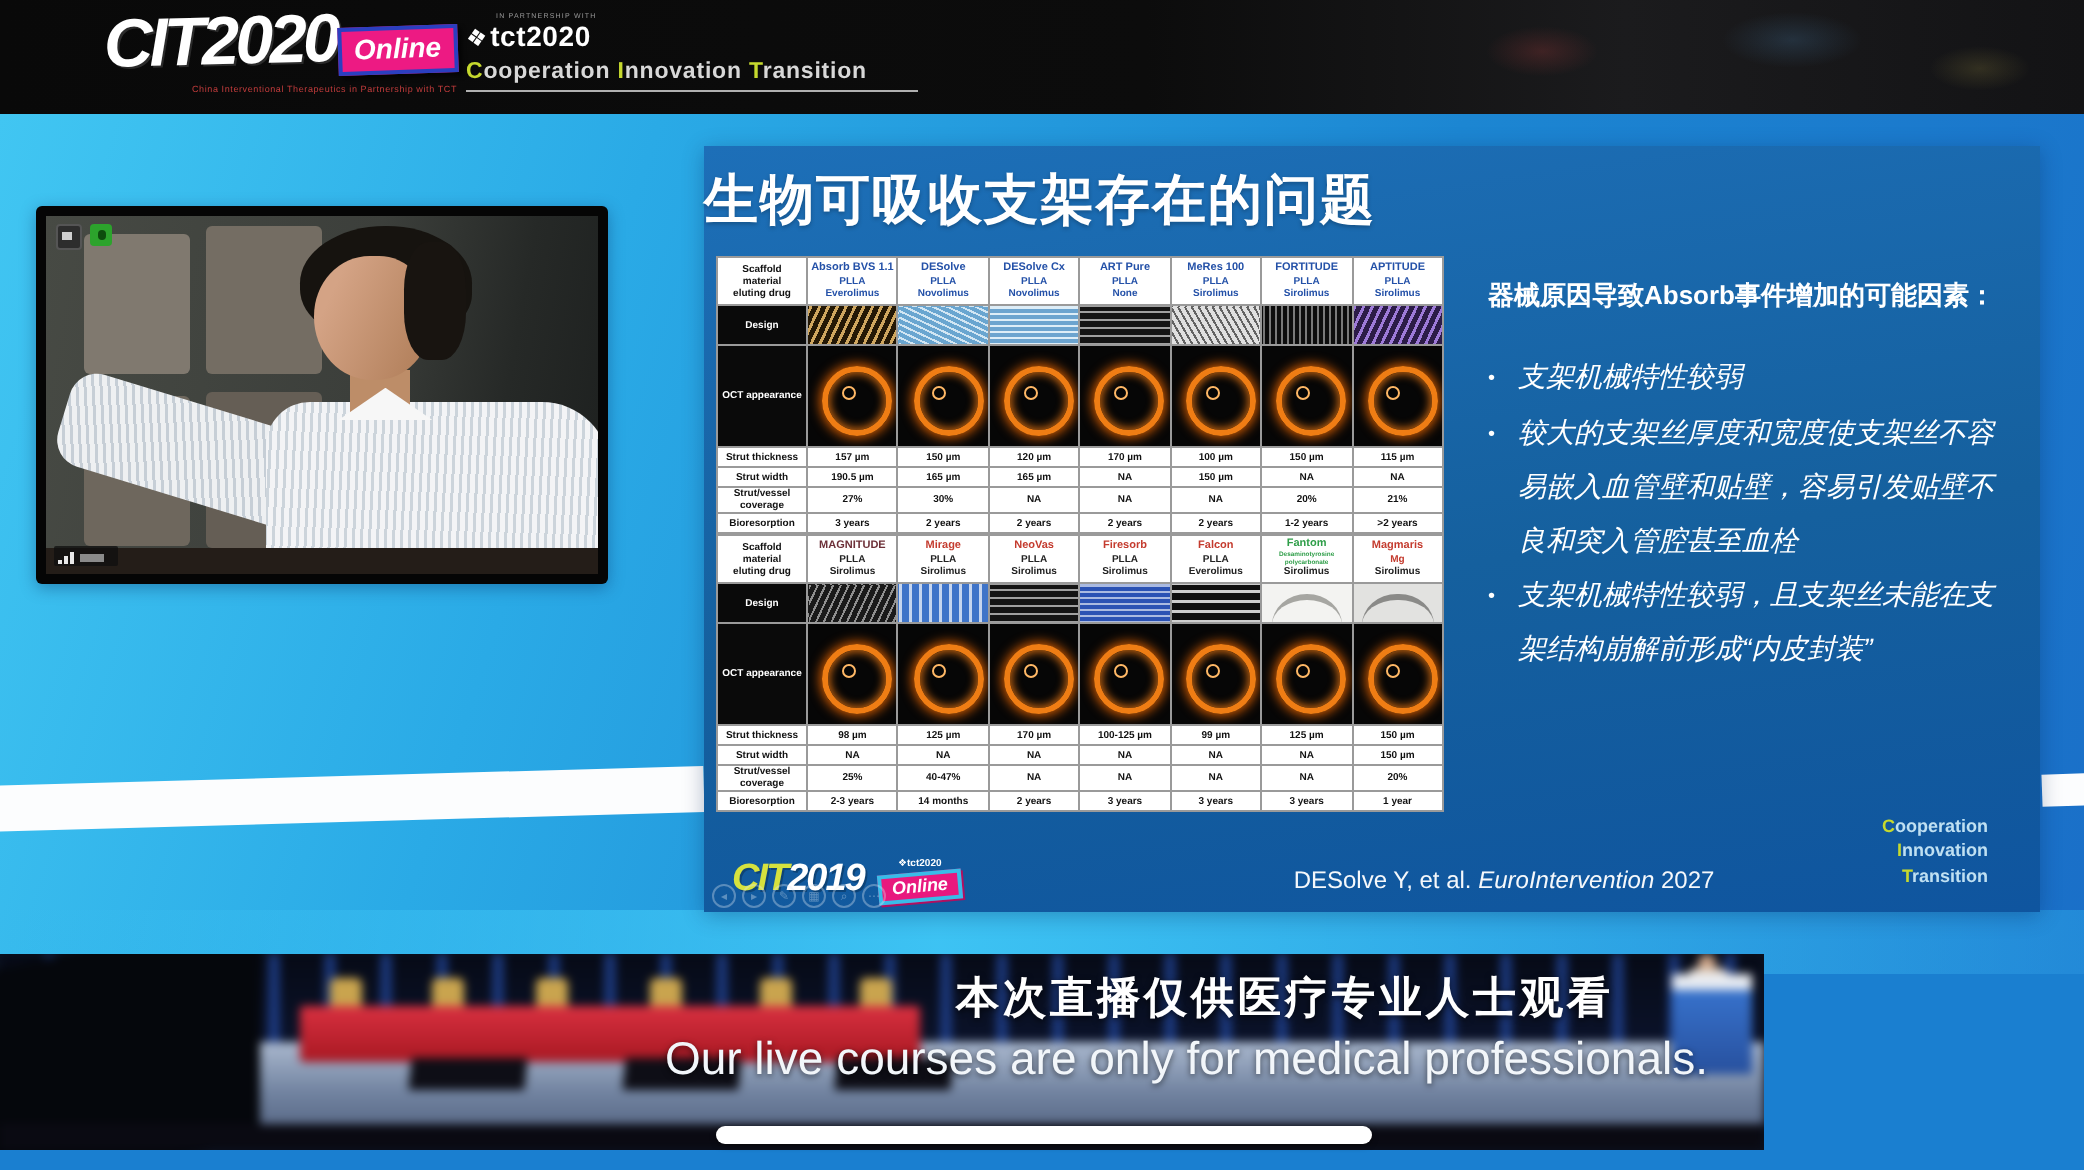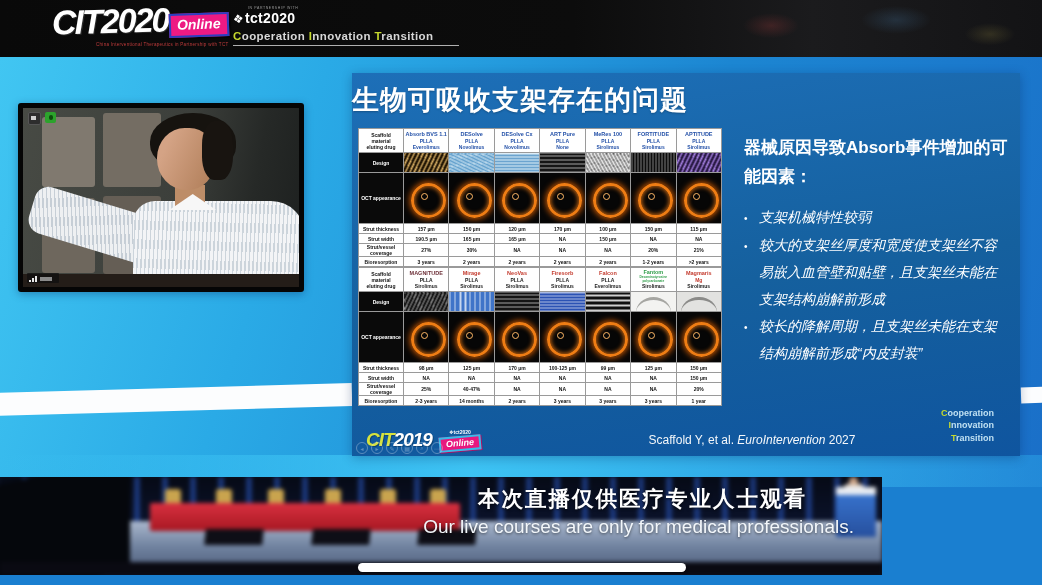--- a/index.html
+++ b/index.html
@@ -111,21 +111,21 @@
   .design-bluemesh{background:#2b52b4 repeating-linear-gradient(0deg,rgba(255,255,255,.6) 0 1px,transparent 1px 3px);}
   .design-whitezig{background:#101010 repeating-linear-gradient(0deg,rgba(240,240,240,.85) 0 1.5px,transparent 1.5px 5px);}
   .design-silverarc{background:#f3f3f1;}
   .design-silverarc::after{content:"";position:absolute;left:10%;top:26%;width:80%;height:150%;
     border-radius:50%;border-top:3px solid #a6a6a2;}
   .design-silverarc2{background:#e2e2e0;}
   .design-silverarc2::after{content:"";position:absolute;left:10%;top:26%;width:80%;height:150%;
     border-radius:50%;border-top:3px solid #8a8a88;}
 
   .slide-right{position:absolute;left:392px;top:60px;width:266px;color:#fff;}
-  .sr-heading{font-size:17px;line-height:29px;font-weight:600;}
+  .sr-heading{font-size:13px;line-height:29px;font-weight:600;}
   .sr-bullets{margin-top:13px;font-size:14px;line-height:27px;}
   .sr-b{display:flex;}
   .sr-b .dot{width:15px;font-size:10px;padding-top:1px;}
   .sr-b .btext{flex:1;font-style:italic;}
 
   .cit-footer{position:absolute;left:14px;bottom:5px;display:flex;align-items:flex-end;}
   .cit-f-text{font-size:19px;font-weight:900;font-style:italic;letter-spacing:-1px;color:#d6e23e;
     text-shadow:1px 1px 0 rgba(0,0,0,.25);}
   .cit-f-text .yr{color:#fff;}
   .f-stack{display:flex;flex-direction:column;align-items:center;margin-left:7px;}
@@ -155,21 +155,21 @@
   .monitor{position:absolute;width:58px;height:16px;background:#0e0e16;top:52px;transform:skewX(-6deg);}
   .left-wedge{position:absolute;left:-30px;top:-4px;width:160px;height:115px;background:#05070c;
     transform:skewY(-13deg);}
   .podium{position:absolute;left:836px;top:10px;width:40px;height:50px;
     background:linear-gradient(180deg,#3a78d4,#27509e);}
   .podium::before{content:"";position:absolute;left:0;top:0;width:100%;height:8px;background:#e8ecf2;}
   .sp-head{position:absolute;left:849px;top:0px;width:9px;height:9px;border-radius:50%;background:#caa184;}
   .sp-body{position:absolute;left:844px;top:7px;width:20px;height:8px;border-radius:4px 4px 0 0;background:#e4d4c4;}
   .stage-cn{position:absolute;top:7px;right:75px;font-size:21.5px;font-weight:700;color:#fff;
     letter-spacing:2px;white-space:nowrap;text-shadow:0 1px 3px rgba(0,0,0,.65);}
-  .stage-en{position:absolute;top:39px;right:28px;font-size:19px;color:#f2f6fa;white-space:nowrap;
+  .stage-en{position:absolute;top:39px;right:28px;font-size:23px;color:#f2f6fa;white-space:nowrap;
     text-shadow:0 1px 3px rgba(0,0,0,.6);}
   .scrub-bar{position:absolute;left:358px;top:563px;width:328px;height:9px;background:#fff;
     border-radius:5px;box-shadow:0 1px 3px rgba(0,0,0,.4);}
 </style>
 </head>
 <body>
 
 <div class="top-bar">
   <div class="tb-logo">CIT2020</div>
   <div class="tb-sub">China Interventional Therapeutics in Partnership with TCT</div>
@@ -483,39 +483,39 @@
 
     <div class="slide-right">
       <div class="sr-heading">器械原因导致Absorb事件增加的可能因素：</div>
       <div class="sr-bullets">
         <div class="sr-b">
             <span class="dot">•</span>
             <span class="btext">支架机械特性较弱</span>
           </div>
         <div class="sr-b">
             <span class="dot">•</span>
-            <span class="btext">较大的支架丝厚度和宽度使支架丝不容易嵌入血管壁和贴壁，且支架丝未能在支架结构崩解前形成</span>
+            <span class="btext">较大的支架丝厚度和宽度使支架丝不容易嵌入血管壁和贴壁，容易引发贴壁不良和突入管腔甚至血栓</span>
           </div>
         <div class="sr-b">
             <span class="dot">•</span>
-            <span class="btext">较长的降解周期，且支架丝未能在支架结构崩解前形成“内皮封装”</span>
+            <span class="btext">支架机械特性较弱，且支架丝未能在支架结构崩解前形成“内皮封装”</span>
           </div>
       </div>
     </div>
 
     <div class="cit-footer">
       <div class="cit-f-text"><span>CIT</span><span class="yr">2019</span></div>
       <div class="f-stack">
         <div class="tct-mini"><span>❖</span><span>tct2020</span></div>
         <div class="online-badge2">Online</div>
       </div>
     </div>
 
     <div class="citation">
-      <span>Scaffold Y, et al. </span><span class="j">EuroIntervention</span><span> 2027</span>
+      <span>DESolve Y, et al. </span><span class="j">EuroIntervention</span><span> 2027</span>
     </div>
 
     <div class="corner-tag">
       <div><span class="cap">C</span><span>ooperation</span></div>
       <div><span class="cap">I</span><span>nnovation</span></div>
       <div><span class="cap">T</span><span>ransition</span></div>
     </div>
 
     <div class="slide-controls">
       <span class="ctrl">◂</span>

